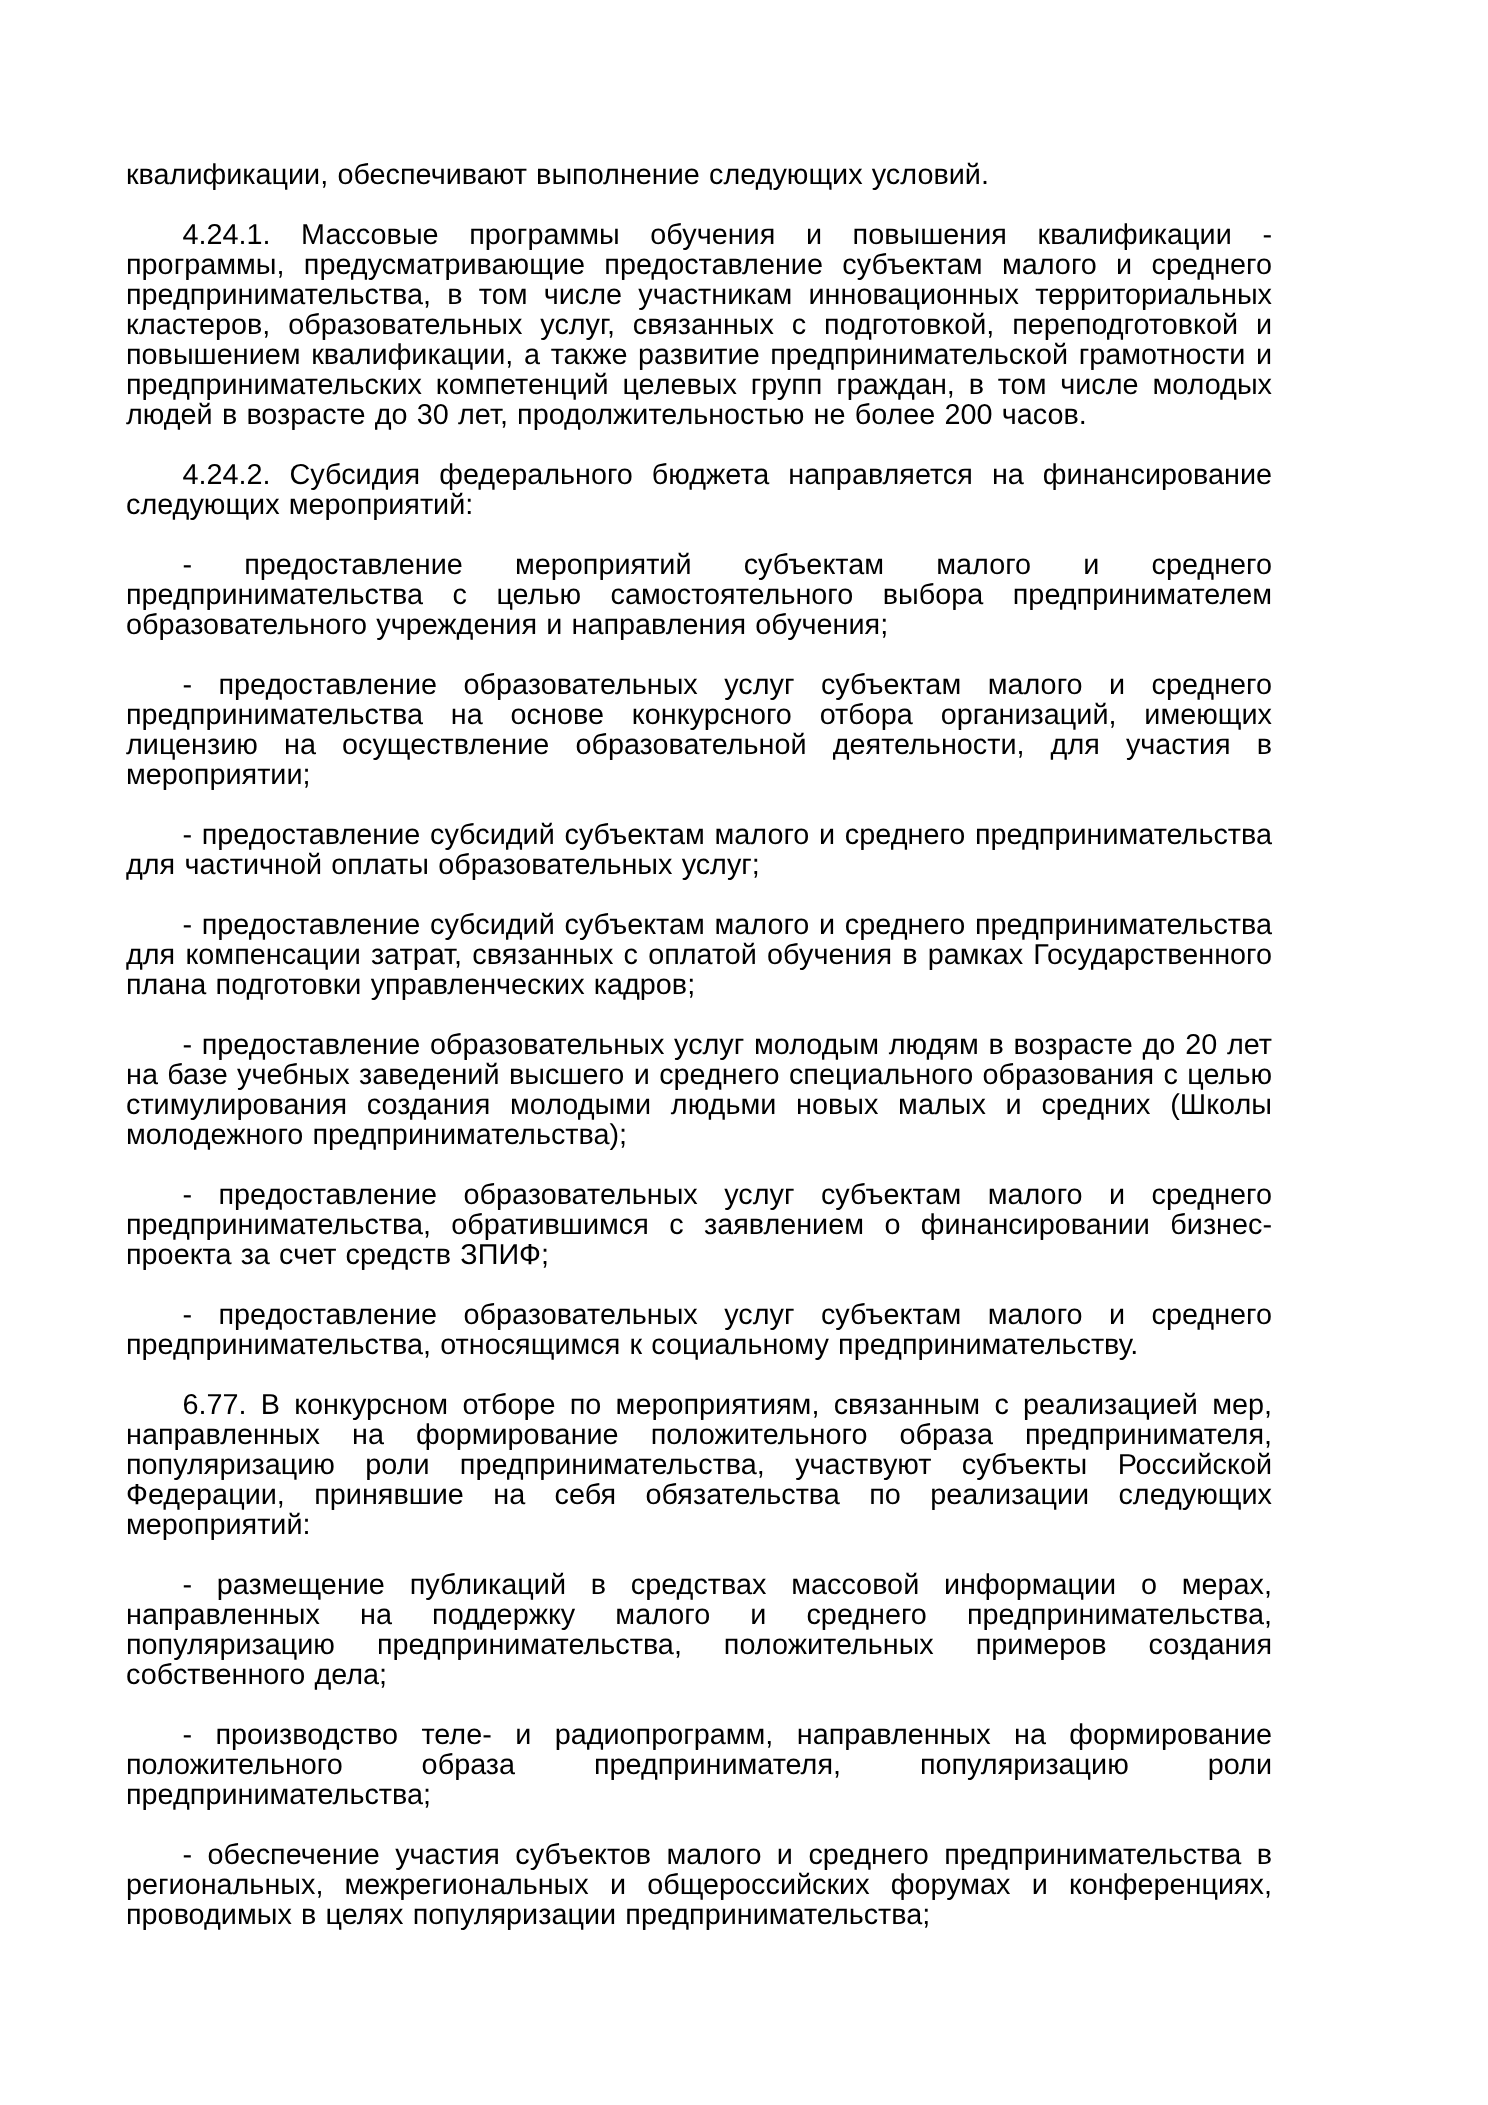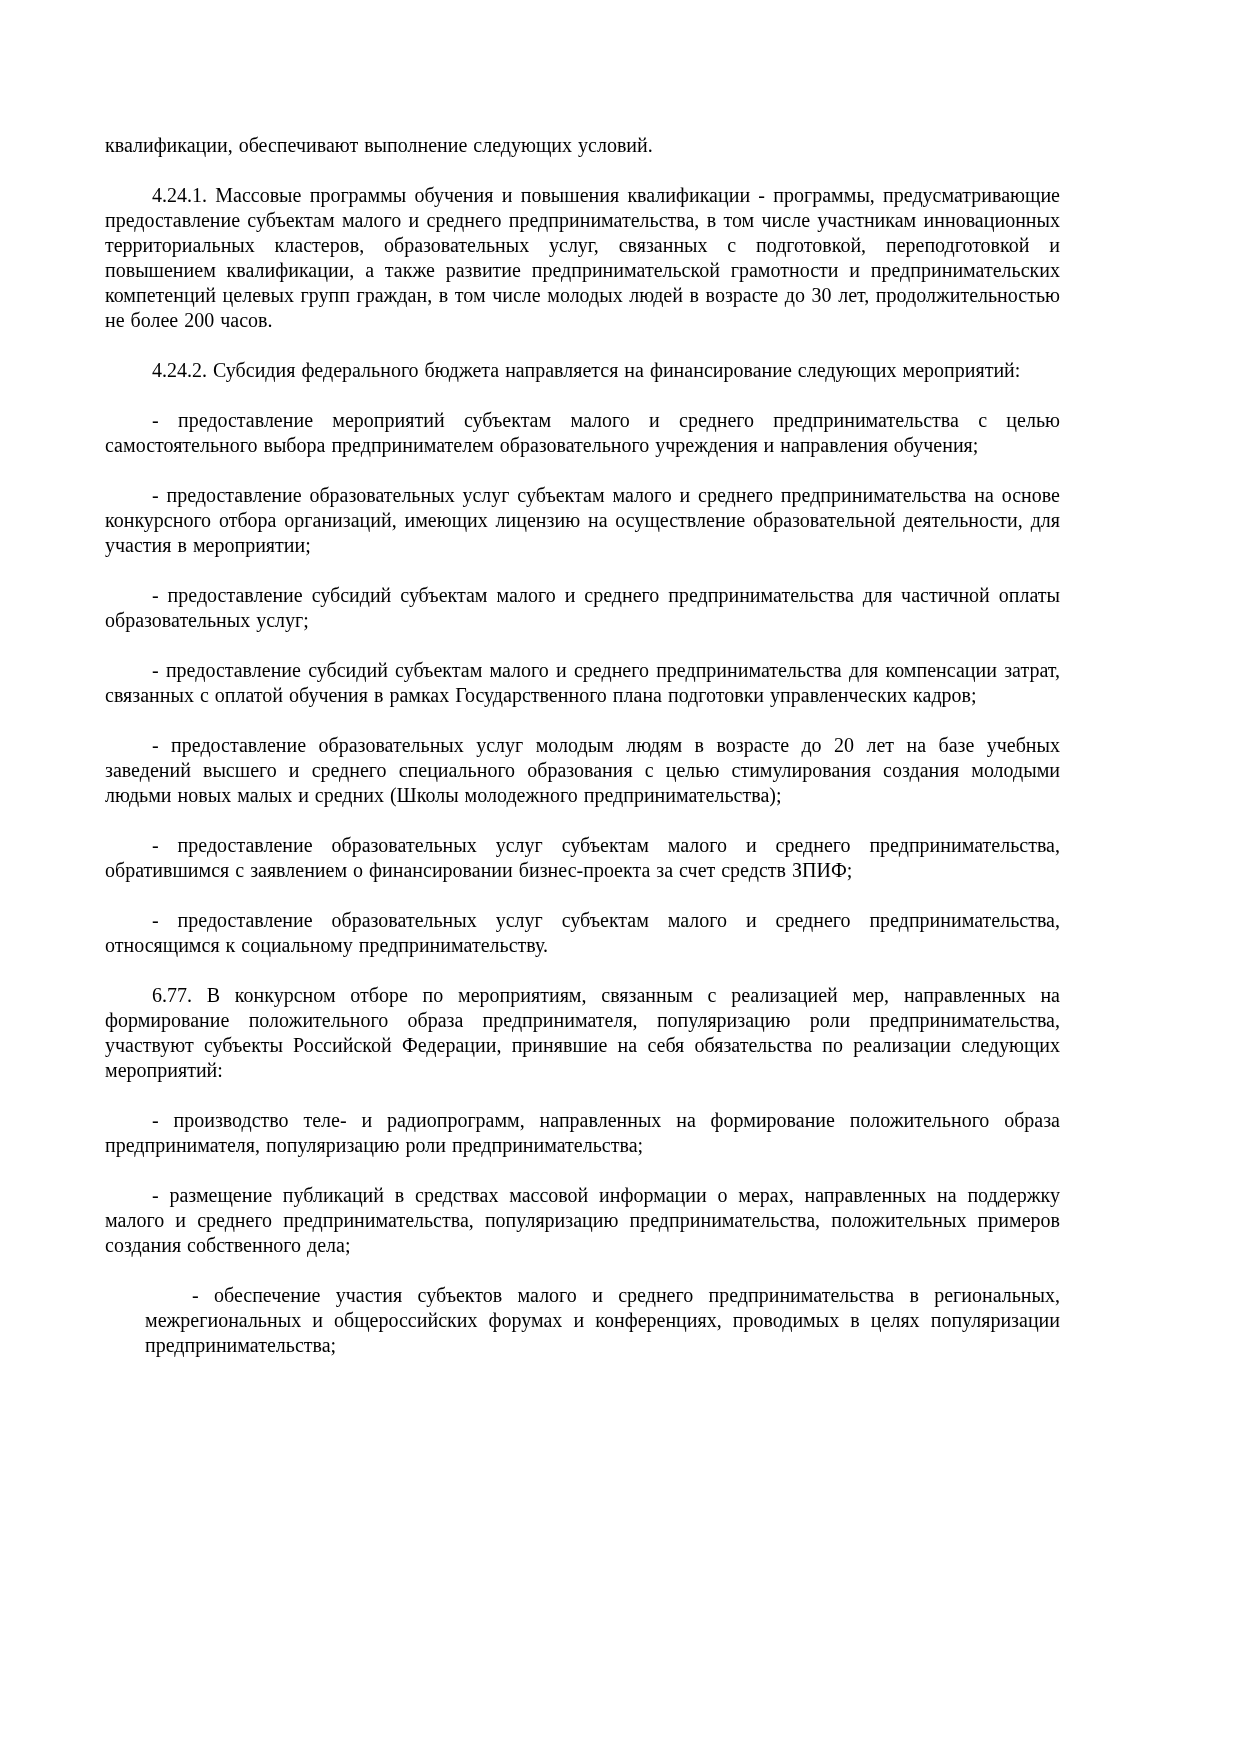--- a/index.html
+++ b/index.html
@@ -7,50 +7,49 @@
     padding: 0;
     background: #ffffff;
   }
   .page {
     position: relative;
     width: 1240px;
     min-height: 1754px;
     background: #ffffff;
     box-sizing: border-box;
     padding: 133px 180px 80px 105px;
-    font-family: Liberation Serif, serif;
-    font-size: 20px;
+    font-family: Liberation Sans, sans-serif;
+    font-size: 24px;
     line-height: 25px;
     color: #000000;
   }
   .para {
     margin: 0 0 25px 0;
     text-align: justify;
     text-indent: 47px;
     word-spacing: 1px;
   }
   .para.no-indent {
     text-indent: 0;
   }
   .para:last-child {
     margin-bottom: 0;
-    margin-left: 40px;
   }
 </style>
 </head>
 <body>
 
 <div class="page">
   <p class="para no-indent">квалификации, обеспечивают выполнение следующих условий.</p>
   <p class="para">4.24.1. Массовые программы обучения и повышения квалификации - программы, предусматривающие предоставление субъектам малого и среднего предпринимательства, в том числе участникам инновационных территориальных кластеров, образовательных услуг, связанных с подготовкой, переподготовкой и повышением квалификации, а также развитие предпринимательской грамотности и предпринимательских компетенций целевых групп граждан, в том числе молодых людей в возрасте до 30 лет, продолжительностью не более 200 часов.</p>
   <p class="para">4.24.2. Субсидия федерального бюджета направляется на финансирование следующих мероприятий:</p>
   <p class="para">- предоставление мероприятий субъектам малого и среднего предпринимательства с целью самостоятельного выбора предпринимателем образовательного учреждения и направления обучения;</p>
   <p class="para">- предоставление образовательных услуг субъектам малого и среднего предпринимательства на основе конкурсного отбора организаций, имеющих лицензию на осуществление образовательной деятельности, для участия в мероприятии;</p>
   <p class="para">- предоставление субсидий субъектам малого и среднего предпринимательства для частичной оплаты образовательных услуг;</p>
   <p class="para">- предоставление субсидий субъектам малого и среднего предпринимательства для компенсации затрат, связанных с оплатой обучения в рамках Государственного плана подготовки управленческих кадров;</p>
   <p class="para">- предоставление образовательных услуг молодым людям в возрасте до 20 лет на базе учебных заведений высшего и среднего специального образования с целью стимулирования создания молодыми людьми новых малых и средних (Школы молодежного предпринимательства);</p>
   <p class="para">- предоставление образовательных услуг субъектам малого и среднего предпринимательства, обратившимся с заявлением о финансировании бизнес-проекта за счет средств ЗПИФ;</p>
   <p class="para">- предоставление образовательных услуг субъектам малого и среднего предпринимательства, относящимся к социальному предпринимательству.</p>
   <p class="para">6.77. В конкурсном отборе по мероприятиям, связанным с реализацией мер, направленных на формирование положительного образа предпринимателя, популяризацию роли предпринимательства, участвуют субъекты Российской Федерации, принявшие на себя обязательства по реализации следующих мероприятий:</p>
+  <p class="para">- размещение публикаций в средствах массовой информации о мерах, направленных на поддержку малого и среднего предпринимательства, популяризацию предпринимательства, положительных примеров создания собственного дела;</p>
   <p class="para">- производство теле- и радиопрограмм, направленных на формирование положительного образа предпринимателя, популяризацию роли предпринимательства;</p>
-  <p class="para">- размещение публикаций в средствах массовой информации о мерах, направленных на поддержку малого и среднего предпринимательства, популяризацию предпринимательства, положительных примеров создания собственного дела;</p>
   <p class="para">- обеспечение участия субъектов малого и среднего предпринимательства в региональных, межрегиональных и общероссийских форумах и конференциях, проводимых в целях популяризации предпринимательства;</p>
 </div>
 
 </body></html>

